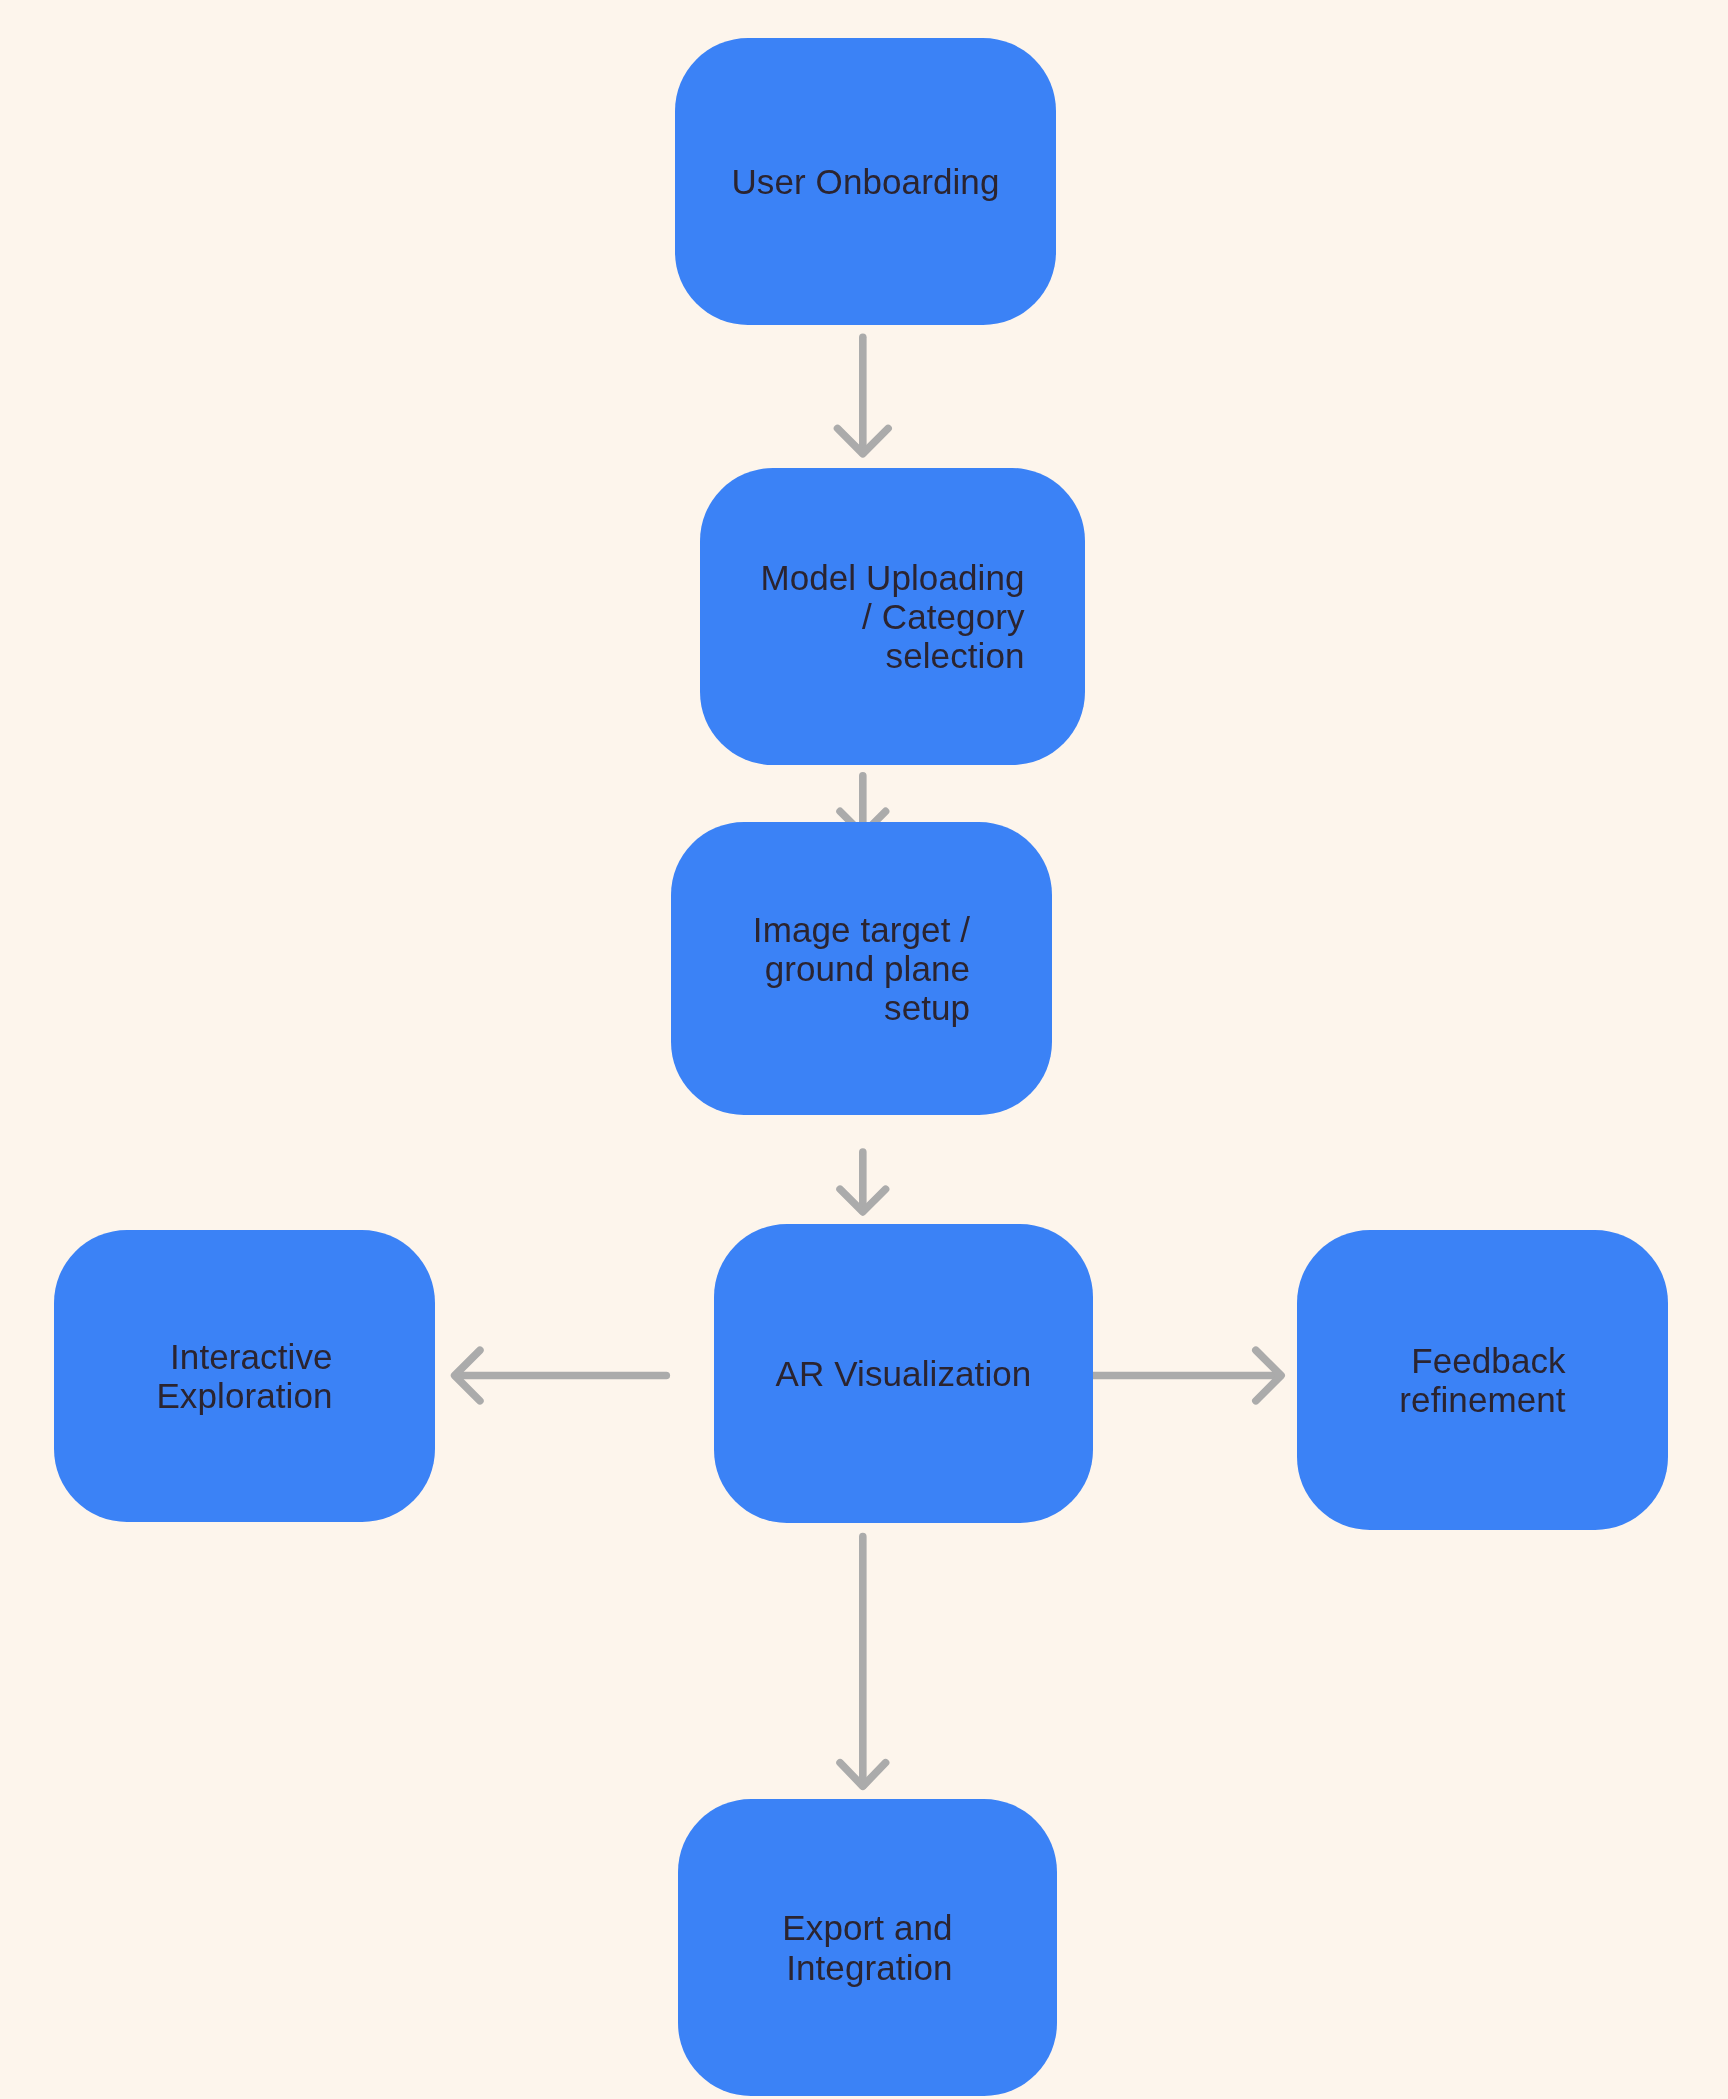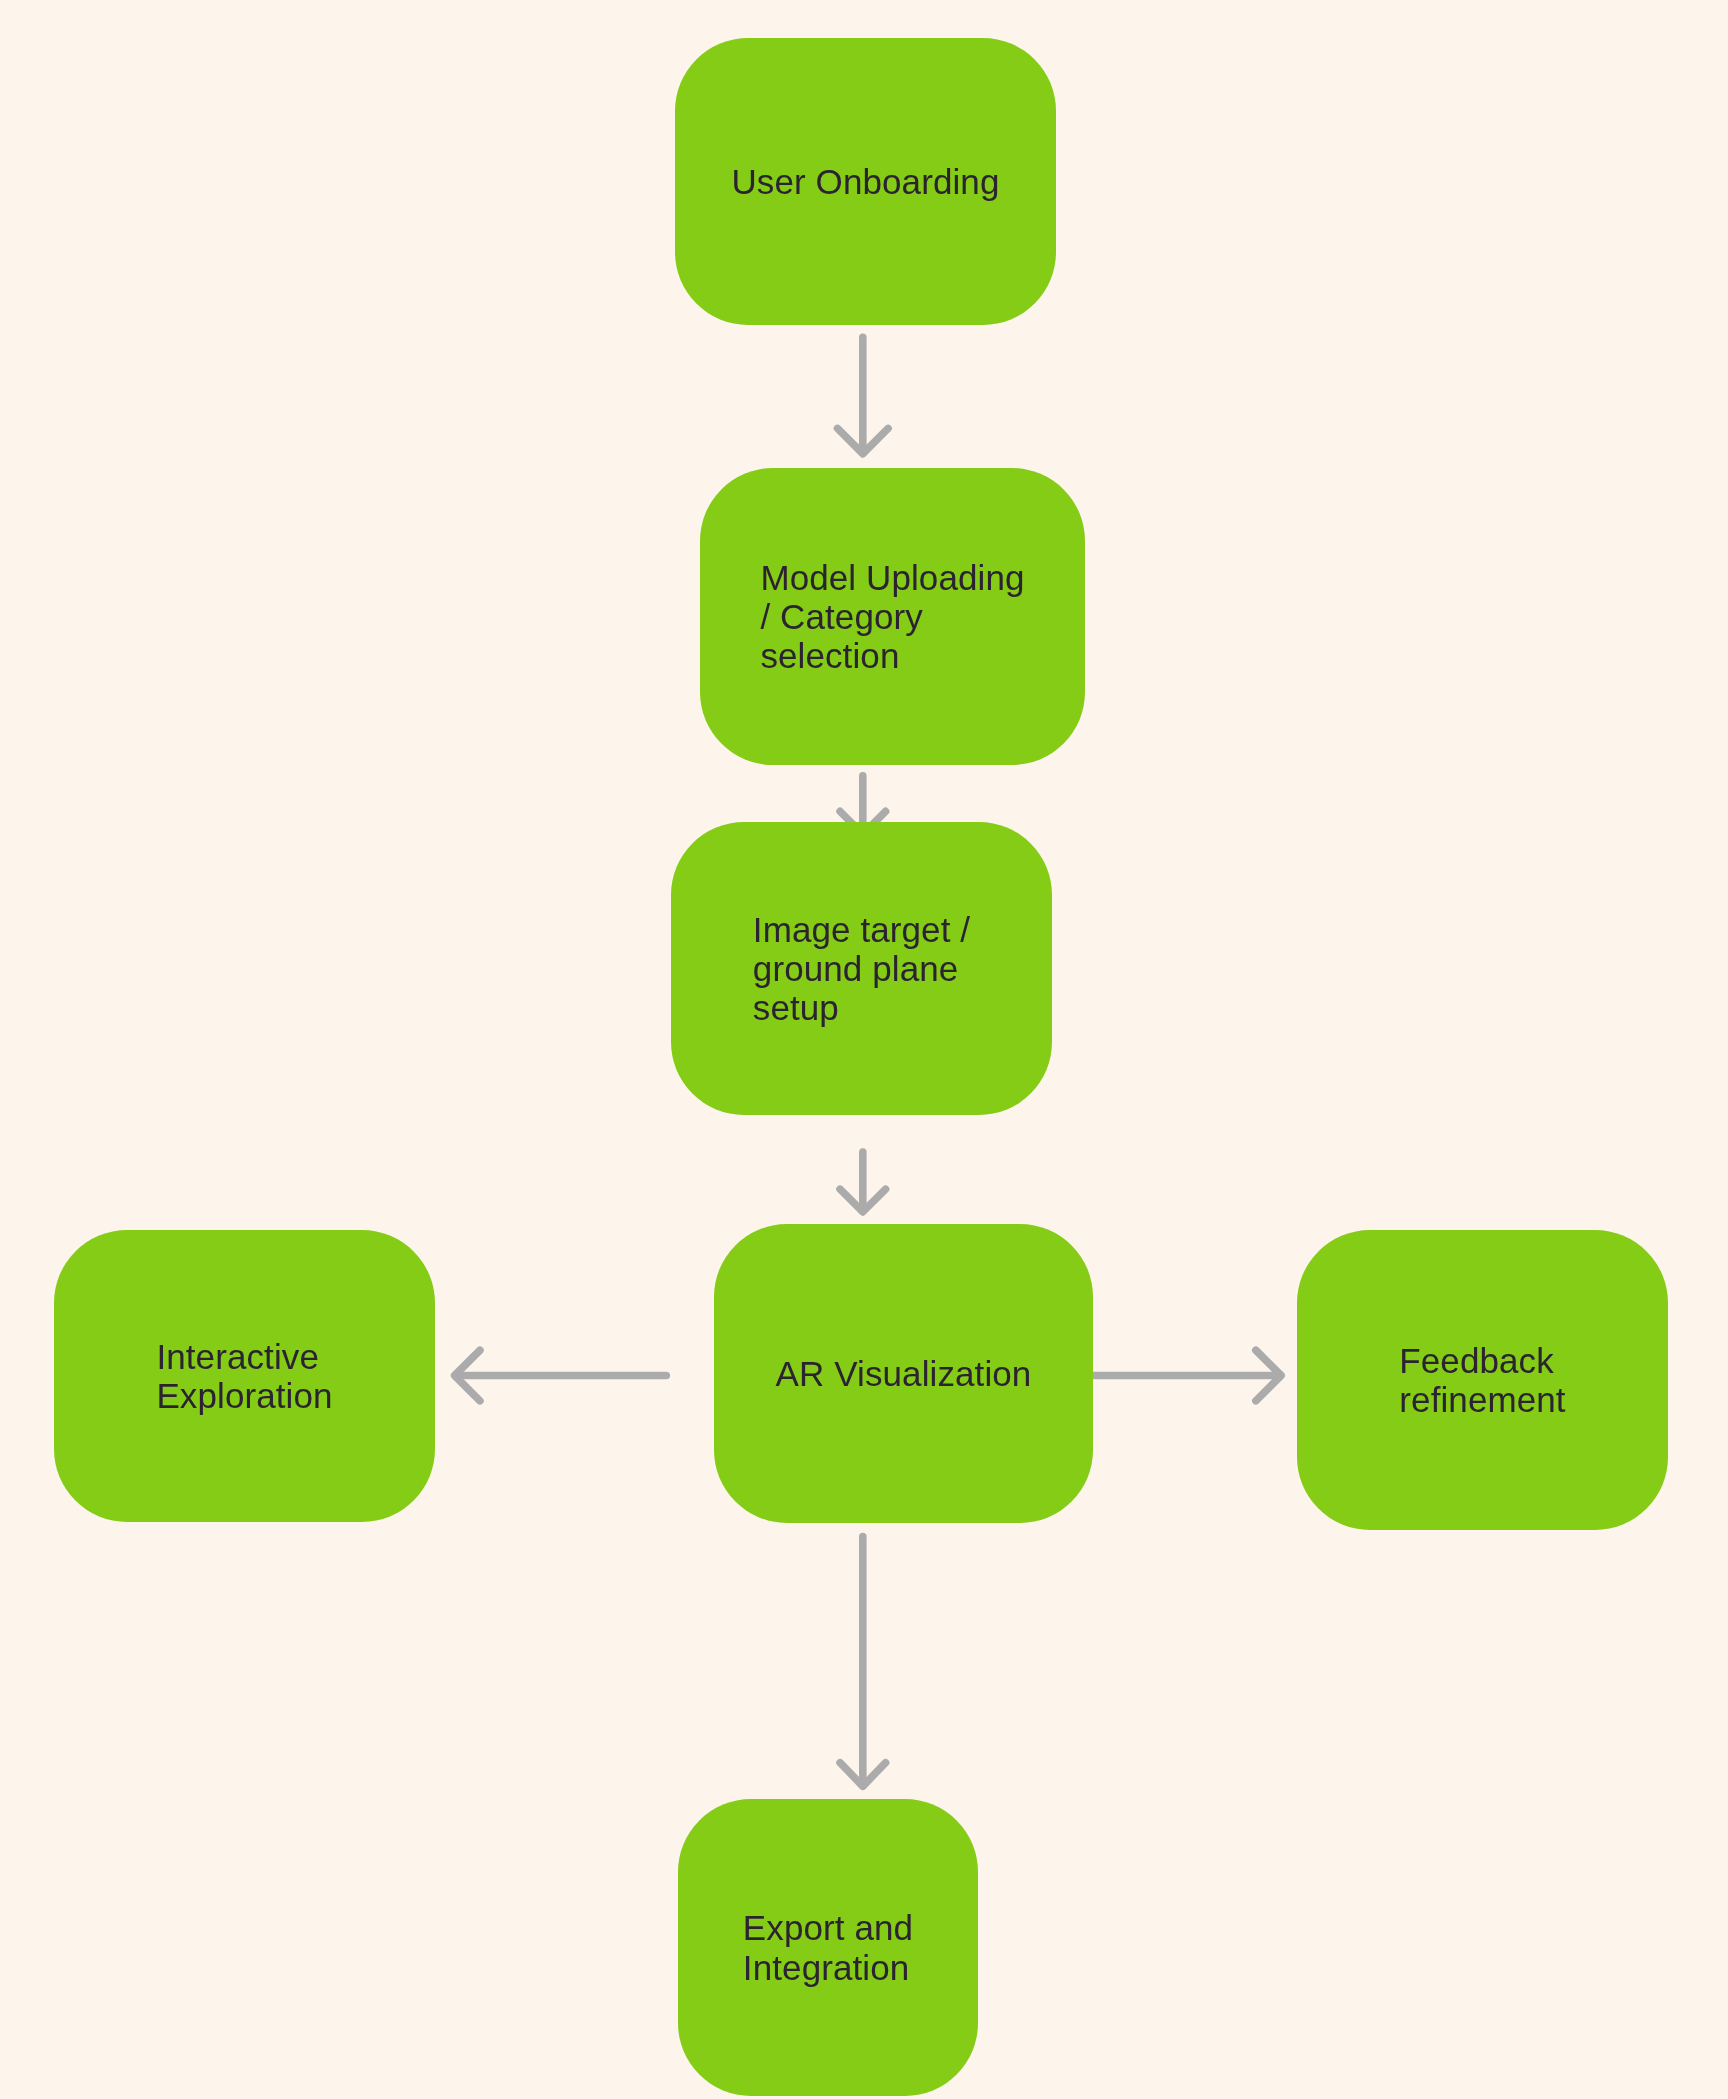--- a/index.html
+++ b/index.html
@@ -10,43 +10,43 @@
   #canvas {
     position: relative;
     width: 1729px;
     height: 2100px;
     background: #FDF5EC;
     overflow: hidden;
     font-family: "Liberation Sans", sans-serif;
   }
   .node {
     position: absolute;
-    background: #84cc16;
+    background: #3b82f6;
     border-radius: 73px;
     display: flex;
     align-items: center;
     justify-content: center;
-    text-align: left;
+    text-align: right;
     color: #2B2430;
     font-size: 35px;
     line-height: 1.12;
     letter-spacing: 0.1px;
     font-weight: 400;
     box-sizing: border-box;
     padding: 8.4px 22px;
     white-space: pre-line;
   }
   
   #node-user-onboarding      { left: 675px;  top: 38px;   width: 381px; height: 287px; }
   #node-model-uploading      { left: 671px;  top: 468px;  width: 385px; height: 297px; margin-left: 29px; }
   #node-image-target         { left: 671px;  top: 822px; width: 381px; height: 293px; }
   #node-ar-visualization     { left: 714px;  top: 1224px; width: 379px; height: 299px; }
   #node-interactive-explore  { left: 54px;   top: 1230px; width: 381px; height: 292px; }
   #node-feedback-refinement  { left: 1297px; top: 1230px; width: 371px; height: 300px; }
-  #node-export-integration   { left: 678px;  top: 1799px; width: 300px; height: 297px; }
+  #node-export-integration   { left: 678px;  top: 1799px; width: 379px; height: 297px; }
 
   .arrow-layer {
     position: absolute;
     left: 0;
     top: 0;
     width: 1729px;
     height: 2100px;
     pointer-events: none;
   }
   .arrow-path {

